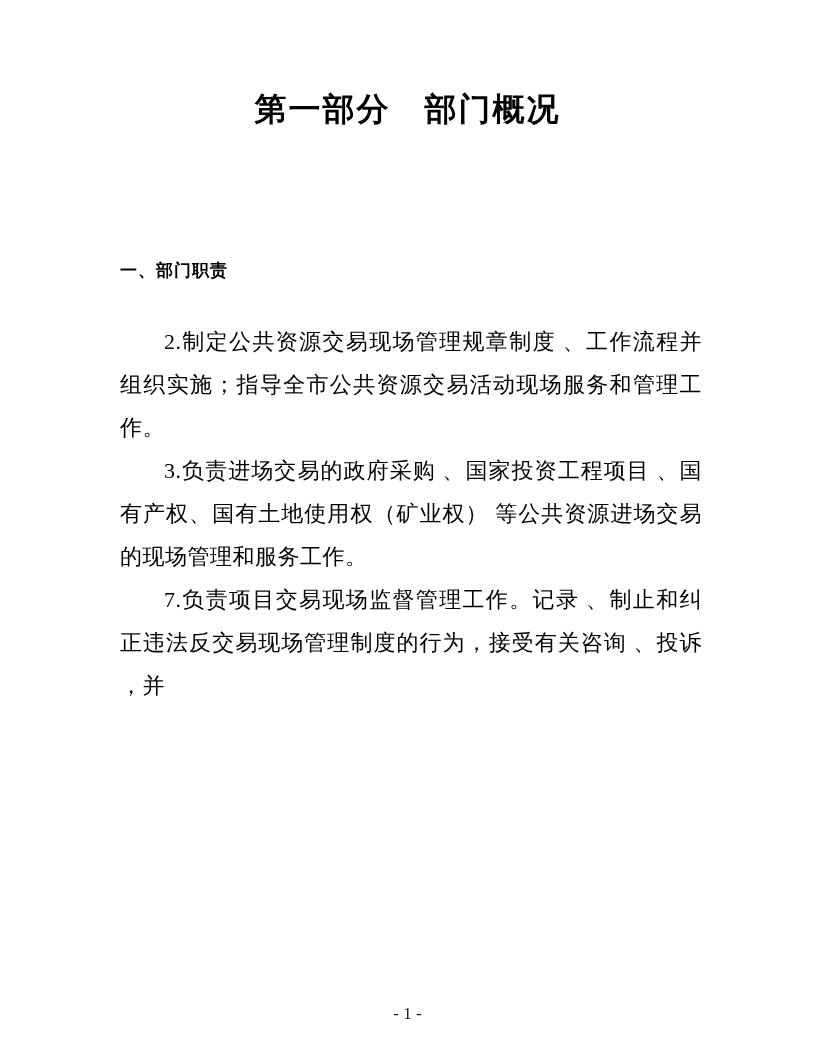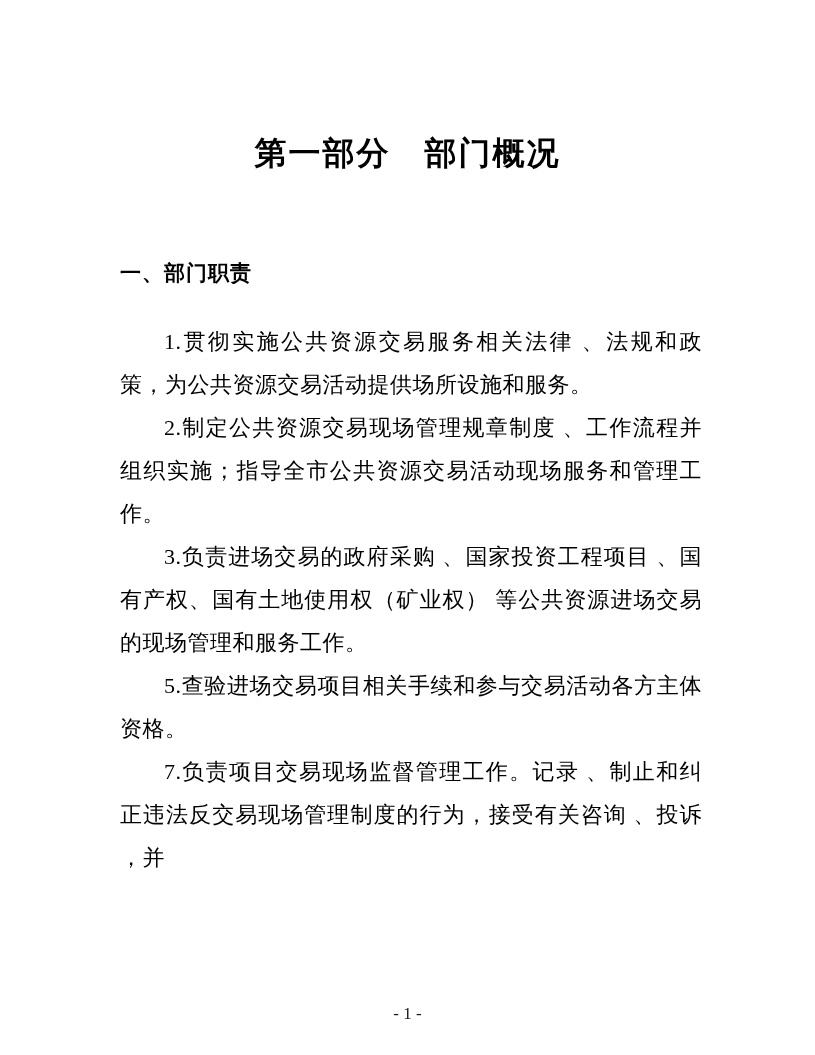--- a/index.html
+++ b/index.html
@@ -21,27 +21,26 @@
     position: absolute;
     top: 88px;
     left: 0;
     width: 100%;
     text-align: center;
     font-size: 32px;
     font-weight: bold;
     letter-spacing: 2px;
     font-family: Liberation Sans, sans-serif;
     color: #000000;
-    margin-top: 44px;
   }
   .section-heading {
     position: absolute;
     top: 259px;
     left: 120px;
-    font-size: 21px;
+    font-size: 17px;
     font-weight: bold;
     font-family: "Liberation Sans", "DejaVu Sans", sans-serif;
     color: #000000;
     letter-spacing: 1px;
   }
   .body-text {
     position: absolute;
     top: 320px;
     left: 120px;
     width: 582px;
@@ -72,22 +71,20 @@
 </head>
 <body>
 
 <div class="page">
 
   <div class="doc-title">第一部分　部门概况</div>
 
   <div class="section-heading">一、部门职责</div>
 
   <div class="body-text">
-    <p>1.贯彻实施公共资源交易服务相关法律 、法规和政策，为公共资源交易活动提供场所设施和服务。</p>
     <p>2.制定公共资源交易现场管理规章制度 、工作流程并组织实施；指导全市公共资源交易活动现场服务和管理工作。</p>
     <p>3.负责进场交易的政府采购 、国家投资工程项目 、国有产权、国有土地使用权（矿业权） 等公共资源进场交易的现场管理和服务工作。</p>
-    <p>5.查验进场交易项目相关手续和参与交易活动各方主体资格。</p>
     <p>7.负责项目交易现场监督管理工作。记录 、制止和纠正违法反交易现场管理制度的行为，接受有关咨询 、投诉 ，并</p>
   </div>
 
   <div class="page-number">- 1 -</div>
 
 </div>
 
 </body></html>

